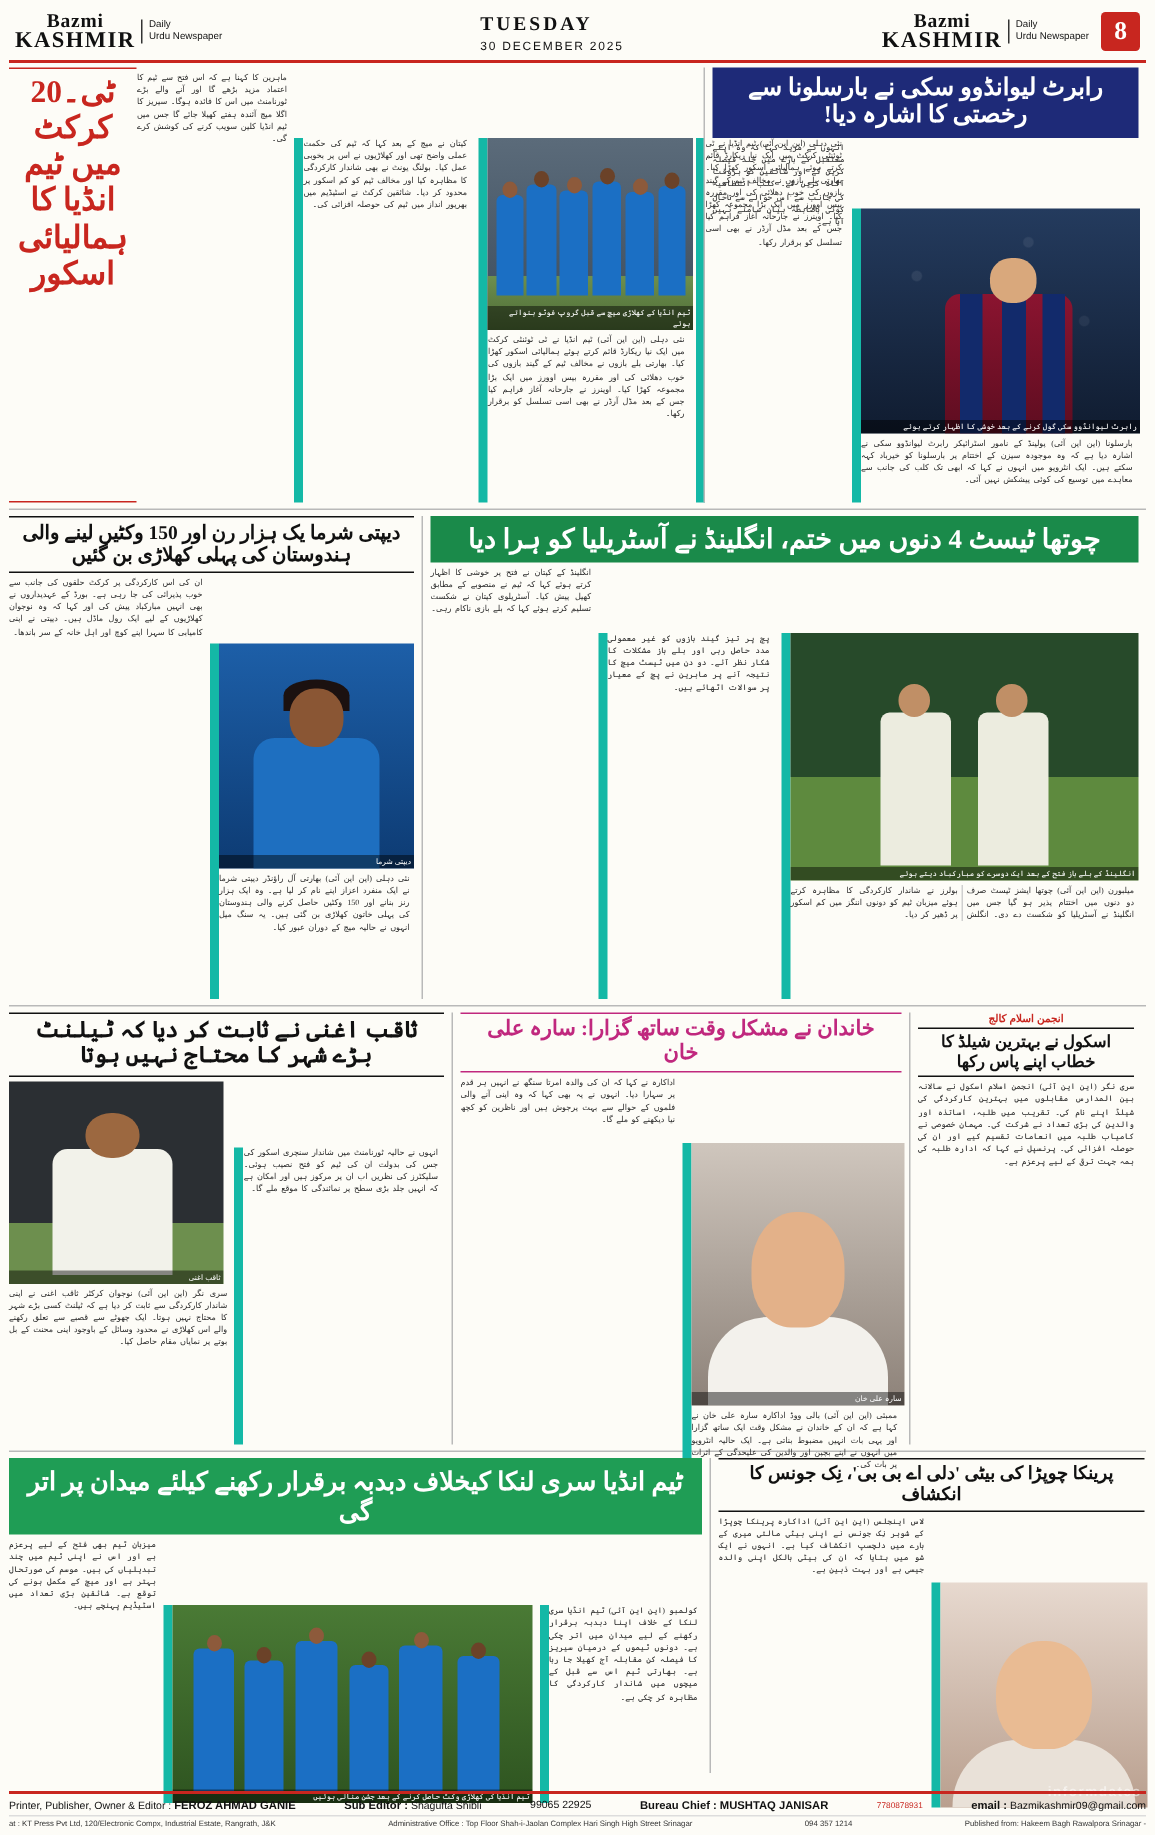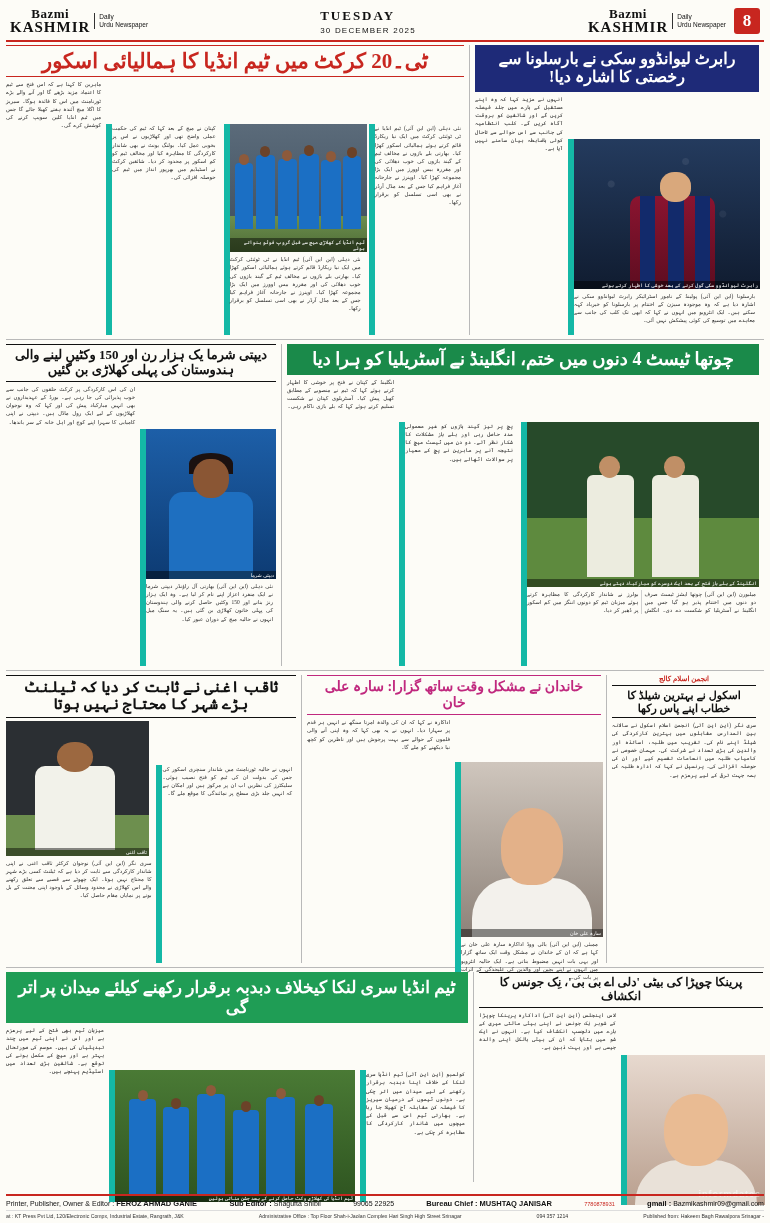--- a/index.html
+++ b/index.html
@@ -159,21 +159,21 @@
           <div>Urdu Newspaper</div>
         </div>
       </div>
       <div class="pagenum">8</div>
     </div>
 
   </div>
 
   <div class="grid" style="margin-top:3px; height:290px;">
 
-    <div style="width:458px; display:flex; flex-direction:column;justify-content:space-between;">
+    <div style="width:458px; display:flex; flex-direction:row;justify-content:space-between;">
       <div class="hl hl-red" style="border-top:1px solid #c8261f;border-bottom:1px solid #c8261f;">ٹی۔20 کرکٹ میں ٹیم انڈیا کا ہمالیائی اسکور</div>
       <div class="grid" style="flex:1; margin-top:3px;">
         <div class="col-text" style="width:100px;">ماہرین کا کہنا ہے کہ اس فتح سے ٹیم کا اعتماد مزید بڑھے گا اور آنے والے بڑے ٹورنامنٹ میں اس کا فائدہ ہوگا۔ سیریز کا اگلا میچ آئندہ ہفتے کھیلا جائے گا جس میں ٹیم انڈیا کلین سویپ کرنے کی کوشش کرے گی۔</div>
         <div style="width:118px;" class="sep-v">
           <div class="col-text" style="padding-right:3px;">کپتان نے میچ کے بعد کہا کہ ٹیم کی حکمت عملی واضح تھی اور کھلاڑیوں نے اس پر بخوبی عمل کیا۔ بولنگ یونٹ نے بھی شاندار کارکردگی کا مظاہرہ کیا اور مخالف ٹیم کو کم اسکور پر محدود کر دیا۔ شائقین کرکٹ نے اسٹیڈیم میں بھرپور انداز میں ٹیم کی حوصلہ افزائی کی۔</div>
         </div>
         <div style="width:140px;" class="sep-v">
           <div class="photo ph-team" style="width:137px;height:128px;margin-right:3px;">
             <div class="ground"></div>
             <div class="p jersey" style="left:4%;width:13%;height:52%;">
@@ -373,21 +373,21 @@
         <b>Sub Editor :</b>
         <span>Shagufta Shibli</span>
       </div>
       <div>99065 22925</div>
       <div>
         <b>Bureau Chief :</b>
         <b>MUSHTAQ JANISAR</b>
       </div>
       <div class="red" style="font-size:5.5px;">7780878931</div>
       <div>
-        <b>gmail :</b>
+        <b>email :</b>
         <span>Bazmikashmir09@gmail.com</span>
       </div>
     </div>
     <div class="footer-sub">
       <div>at : KT Press Pvt Ltd, 120/Electronic Compx, Industrial Estate, Rangrath, J&amp;K</div>
       <div>
         <span>Administrative Office :</span>
         <span>Top Floor Shah-i-Jaolan Complex Hari Singh High Street Srinagar</span>
       </div>
       <div>094 357 1214</div>

